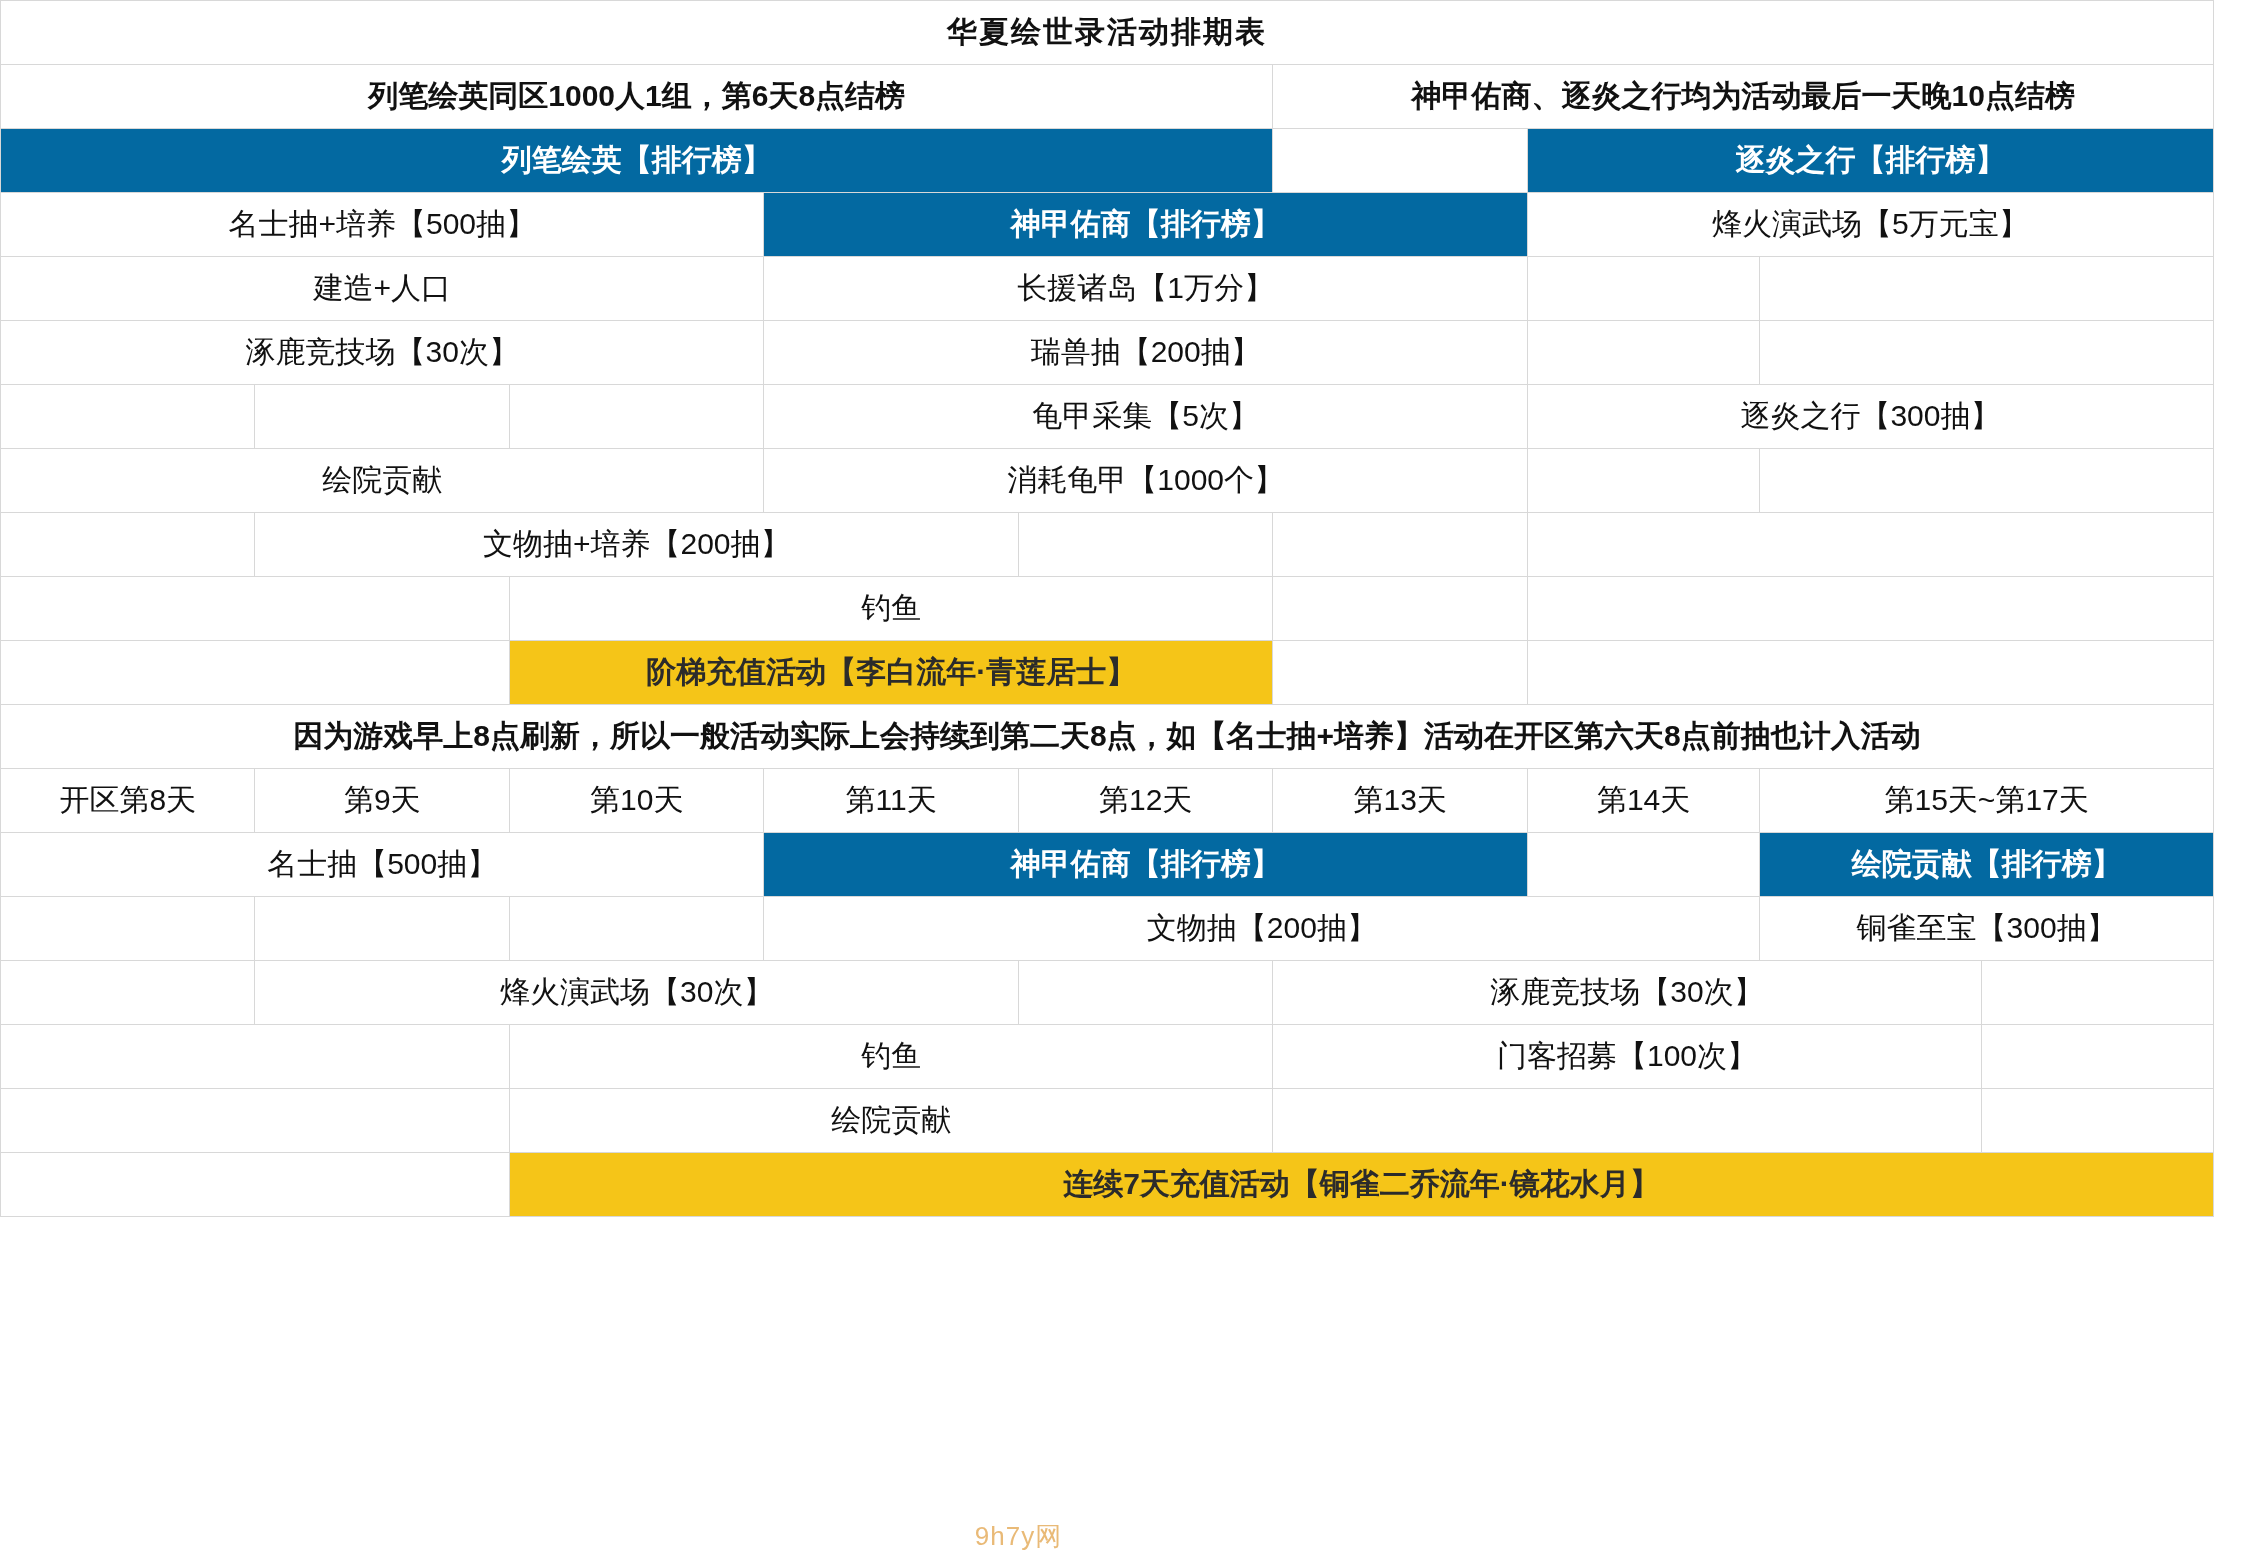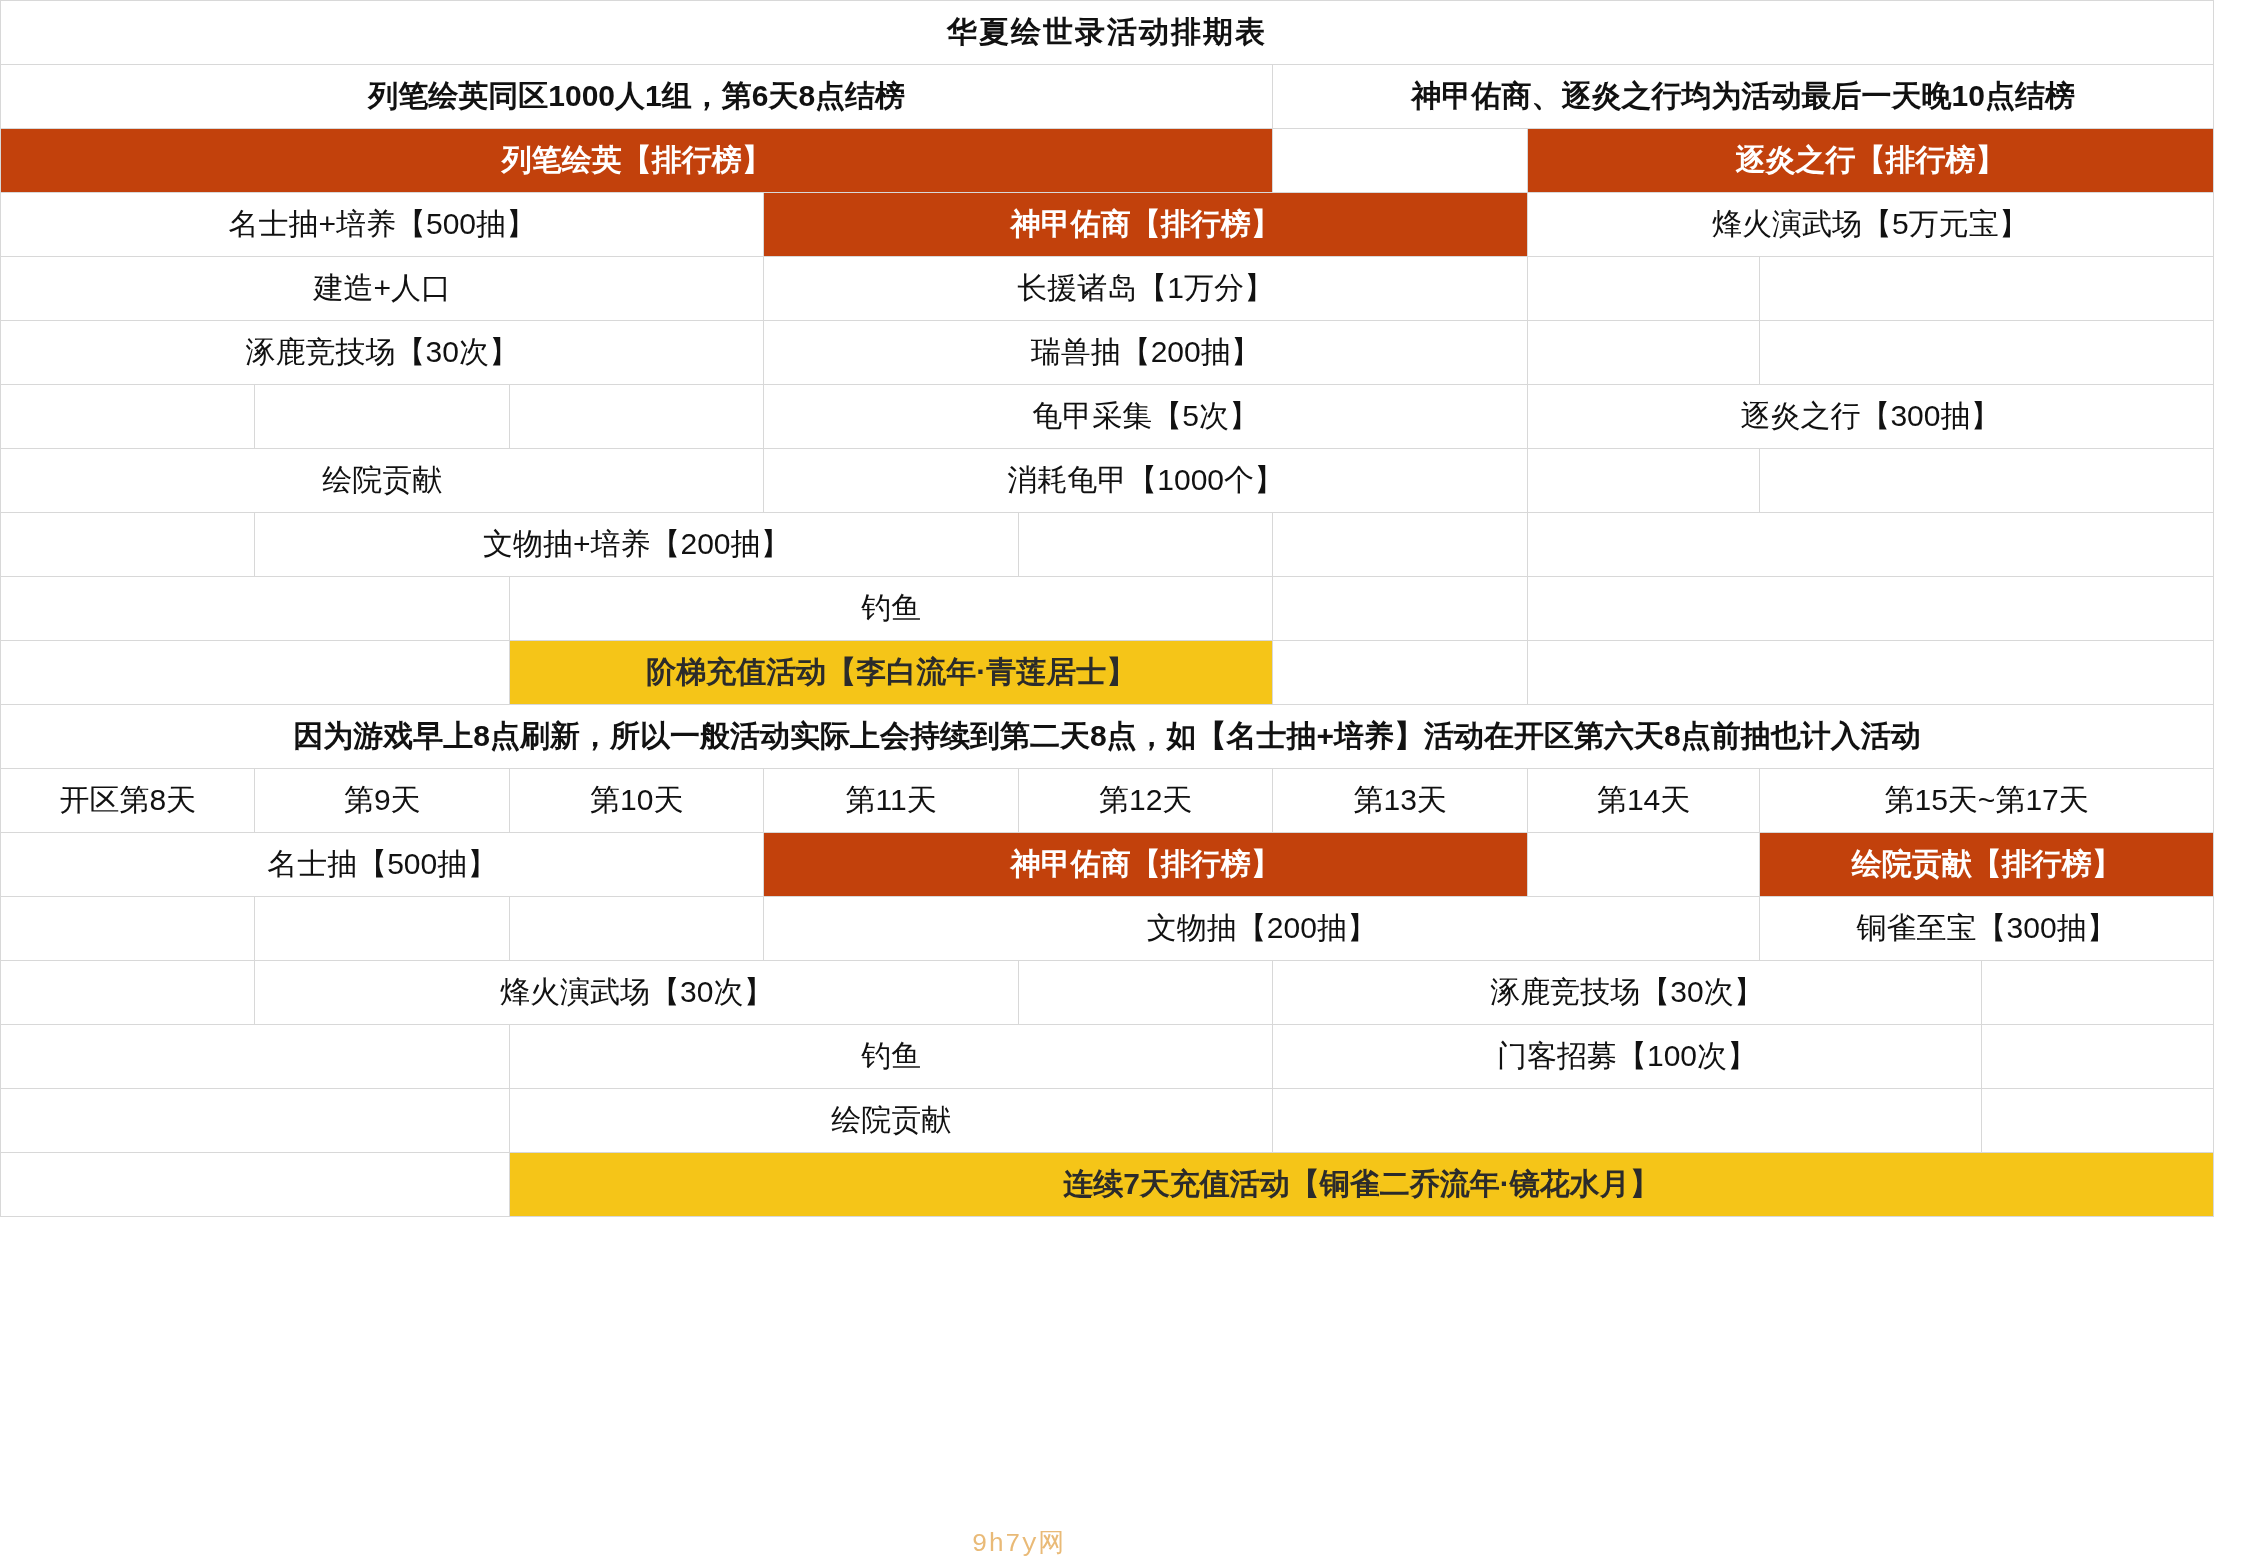--- a/index.html
+++ b/index.html
@@ -56,21 +56,21 @@
     font-size: 34px;
     font-weight: bold;
     height: 72px;
   }
   td.day {
     font-size: 31px;
     height: 66px;
     font-weight: normal;
   }
   td.orange {
-    background: #c2410c;
+    background: #0369a1;
     color: #ffffff;
     font-weight: bold;
     font-size: 33px;
   }
   td.yellow {
     background: #f5c518;
     color: #2b2b2b;
     font-weight: bold;
     font-size: 33px;
     margin-top: 38px;
@@ -80,27 +80,27 @@
   }
   td.note {
     font-size: 31px;
     font-weight: bold;
     height: 70px;
     text-align: center;
   }
   .watermark {
     position: absolute;
     left: 50%;
-    bottom: 4px;
+    bottom: 10px;
     transform: translateX(-50%);
     font-size: 26px;
     color: #e2a34a;
     opacity: .75;
     letter-spacing: 1px;
-    font-family: Liberation Mono, monospace;
+    font-family: Liberation Sans, sans-serif;
     pointer-events: none;
   }
 </style>
 </head>
 <body>
 
 <div class="sheet">
   <table class="grid">
     <colgroup>
       <col style="width:11.5%">

